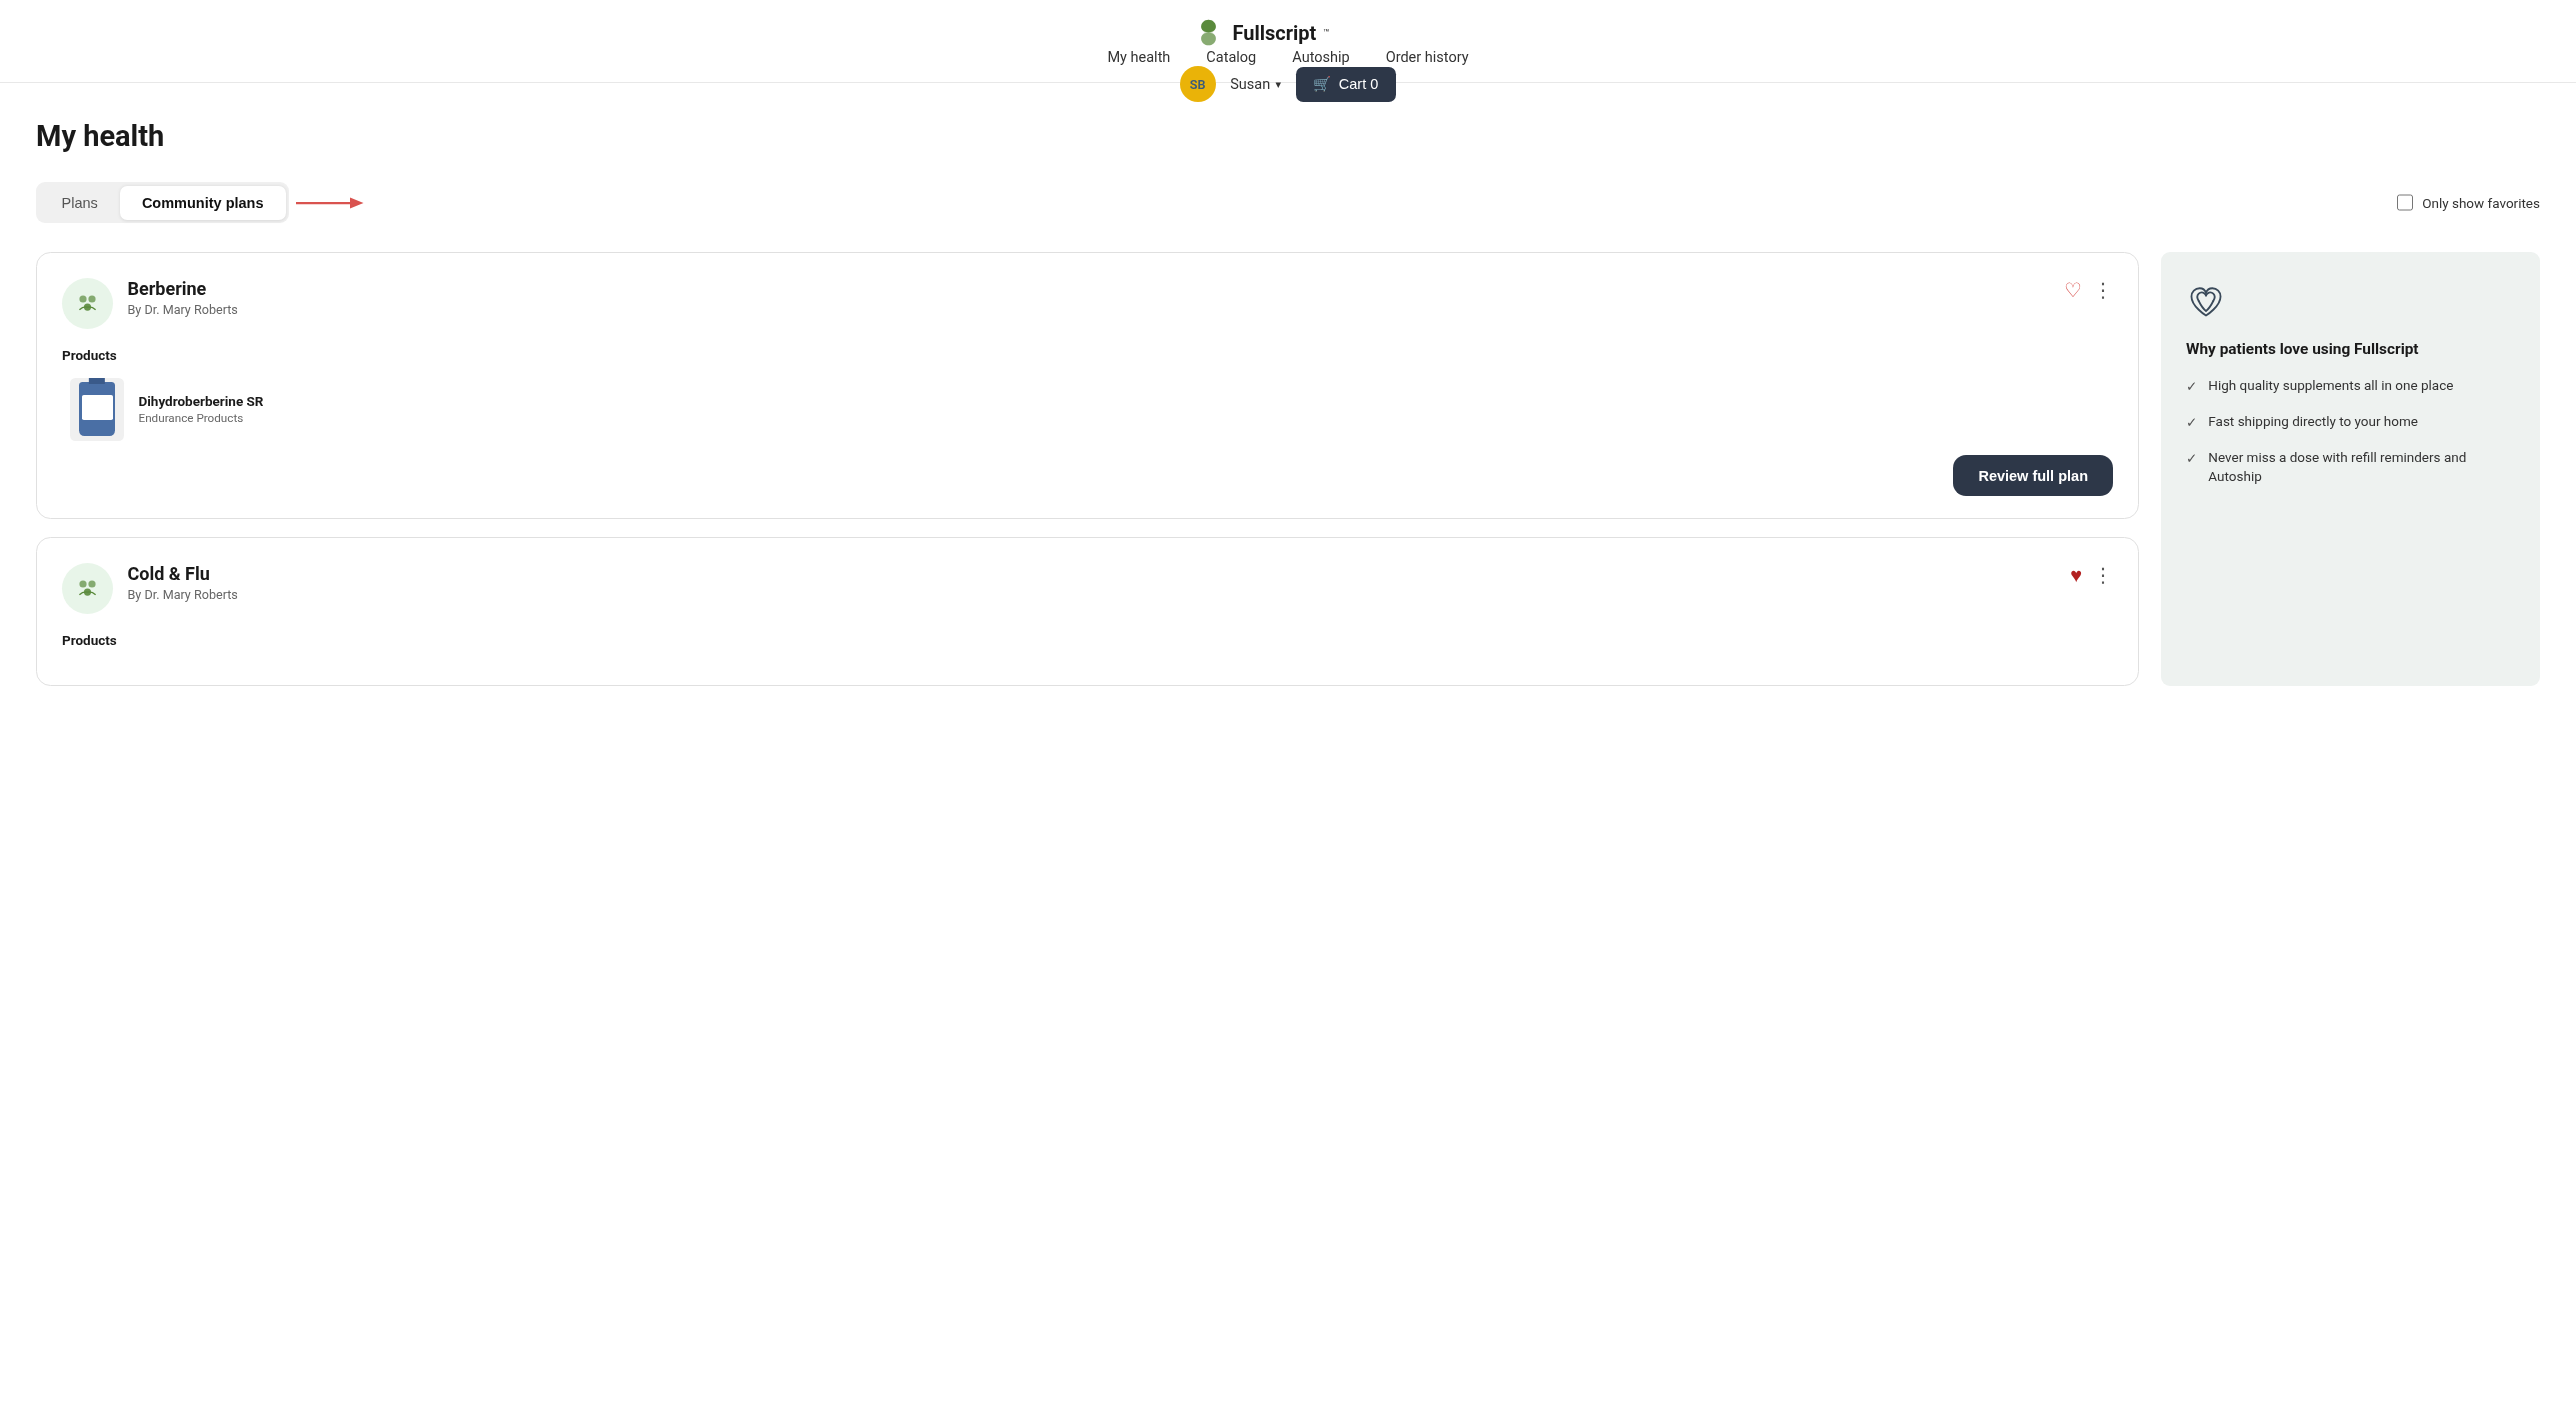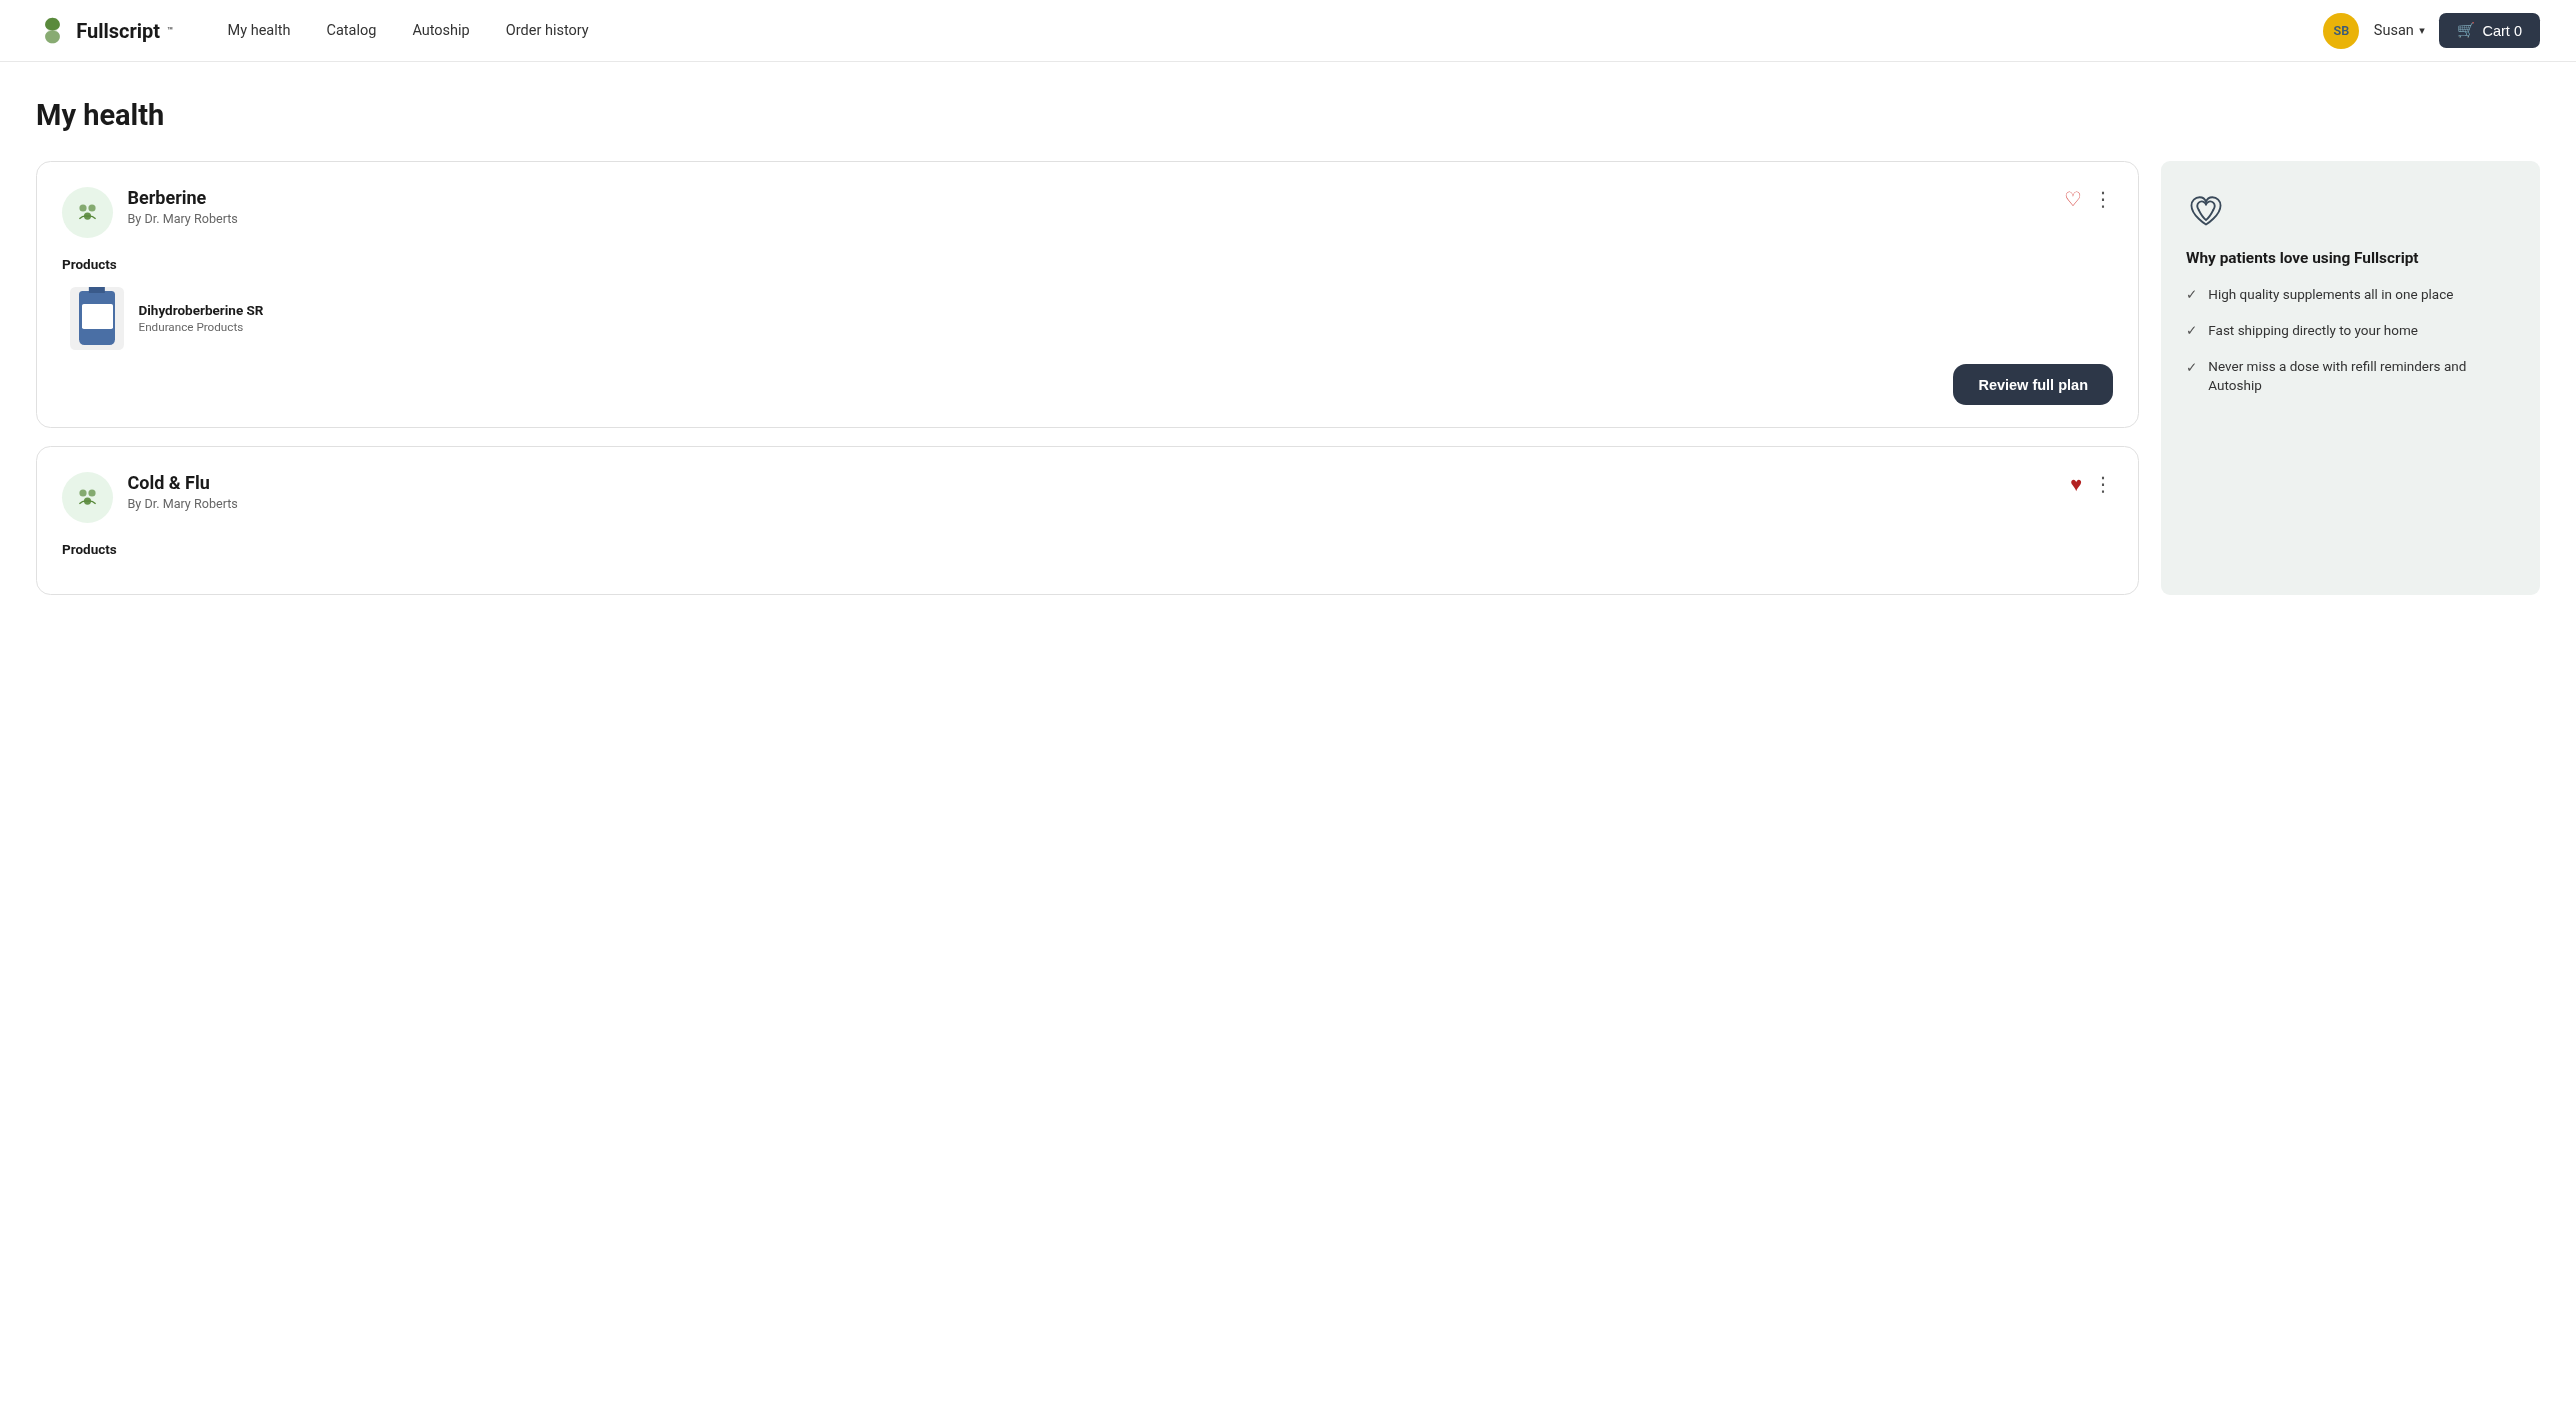--- a/index.html
+++ b/index.html
@@ -1,21 +1,21 @@
 <!DOCTYPE html>
 <html style="font-size:14.5px"><head>
   <meta charset="utf-8">
   <style>
     * { box-sizing: border-box; margin: 0; padding: 0; }
     body { font-family: -apple-system, BlinkMacSystemFont, 'Segoe UI', Roboto, sans-serif; background: #fff; color: #1a1a1a; font-size: 14.5px; }
 
     
     .navbar {
-      display: flex; align-items: center; padding: 0 36px; height: 62px;
-      border-bottom: 0.9px solid #e8e8e8; background: #fff;
+      display: flex; align-items: center; padding: 16px 36px; height: 83px;
+      border-bottom: 0.9px solid #e8e8e8; background: #fff; flex-direction: column;
     }
     .logo-area { display: flex; align-items: center; gap: 7.2px; margin-right: 54px; }
     .logo-icon { width: 33px; height: 33px; }
     .logo-text { font-size: 20px; font-weight: 700; color: #1a1a1a; }
     .logo-tm { font-size: 10px; vertical-align: super; }
     .nav-links { display: flex; gap: 36px; flex: 1; }
     .nav-link { font-size: 14.5px; color: #333; text-decoration: none; cursor: pointer; }
     .nav-right { display: flex; align-items: center; gap: 14.5px; }
     .avatar { width: 36px; height: 36px; border-radius: 50%; background: #eab308; display: flex; align-items: center; justify-content: center; font-size: 12.6px; font-weight: 600; color: #3a5a7a; }
     .user-btn { display: flex; align-items: center; gap: 5.4px; cursor: pointer; font-size: 14.5px; color: #333; }
@@ -122,20 +122,37 @@
     <button class="cart-btn">
       <span>🛒</span>
       <span>Cart <span>0</span></span>
     </button>
   </div>
 </nav>
 
 <main class="page">
   <h1 class="page-title">My health</h1>
 
+  <div class="tabs-row">
+    <div style="display:flex; align-items:center; gap:0;">
+      <div class="tabs">
+        <button class="tab">Plans</button>
+        <button class="tab active">Community plans</button>
+      </div>
+
+      <svg class="arrow-svg" width="72" height="22" viewBox="0 0 80 24">
+        <line x1="0" y1="12" x2="60" y2="12" stroke="#d9534f" stroke-width="2.5"></line>
+        <polygon points="60,6 75,12 60,18" fill="#d9534f"></polygon>
+      </svg>
+    </div>
+    <div class="favorites-row">
+      <input type="checkbox" class="checkbox" style="">
+      <label class="favorites-label">Only show favorites</label>
+    </div>
+  </div>
 
   <div class="content-grid">
 
     <div class="plans-col">
 
       <div class="plan-card">
         <div class="plan-header">
           <div class="plan-avatar">
             <svg viewBox="0 0 30 30" fill="none" xmlns="http://www.w3.org/2000/svg">
               <circle cx="10" cy="10" r="4" fill="#5a8a3c" opacity="0.7"></circle>

